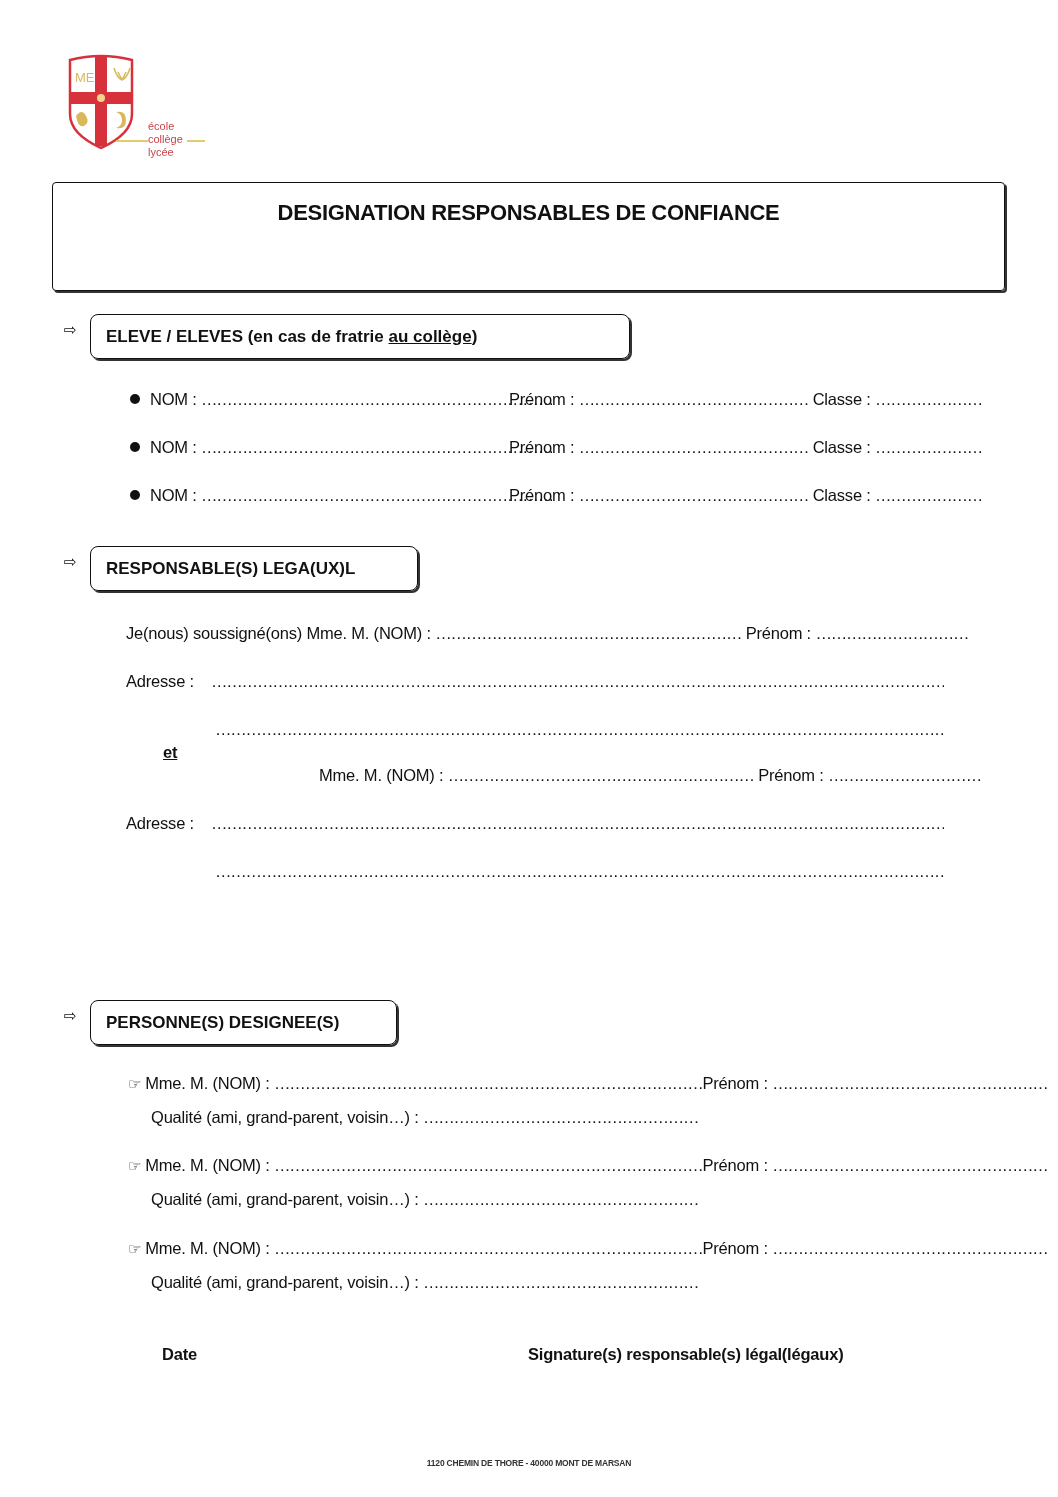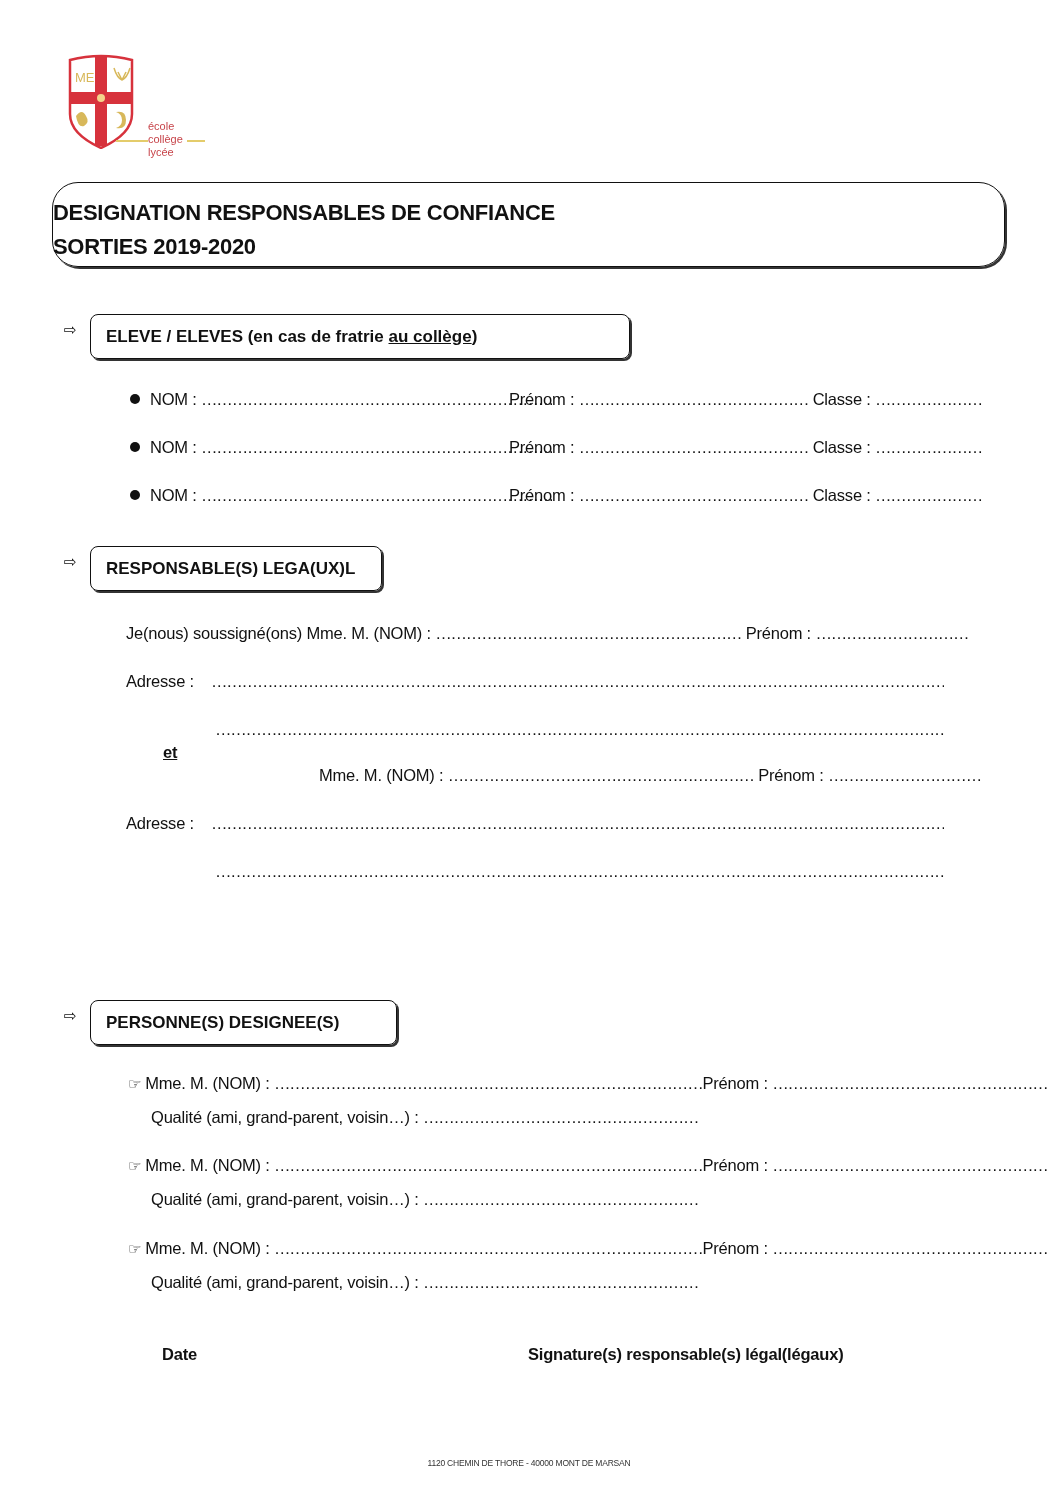--- a/index.html
+++ b/index.html
@@ -14,23 +14,24 @@
 
     
     .logo { left: 66px; top: 54px; width: 145px; height: 115px; }
     .shield { position: absolute; left: 0; top: 0; width: 70px; height: 95px; }
     .logo-words { position: absolute; left: 82px; top: 66px; font-size: 11px; line-height: 13px; color: #c7444a; }
     .logo-words div { height: 13px; }
     .logo-line { position: absolute; height: 2px; background: #e4cc6b; }
 
     
     .title-box {
-      left: 52px; top: 182px; width: 953px; height: 85px;
-      border: 1.5px solid #111; border-radius: 26px;
+      left: 52px; top: 182px; width: 953px; height: 109px;
+      border: 1.5px solid #111; border-radius: 4px;
       box-shadow: 2px 2px 0 #333;
+      text-align: center;
     }
     .title-line {
       font-weight: bold; font-size: 22px; letter-spacing: -0.3px;
       line-height: 34px;
     }
     .title-line.l1 { margin-top: 13px; }
 
     
     .sec-arrow { font-size: 15px; line-height: 16px; }
     .sec-box {
@@ -50,21 +51,21 @@
       display: inline-block; width: 10px; height: 10px; border-radius: 50%;
       background: #111; margin-right: 10px; vertical-align: 1px;
     }
     .para {
       left: 126px; top: 929px; width: 870px;
       font-size: 16.5px; line-height: 24px; text-align: justify;
       letter-spacing: -0.3px;
     }
     .footer {
       left: 0; width: 1058px; top: 1458px; text-align: center;
-      font-size: 8.5px; font-weight: normal; color: #333; letter-spacing: -0.2px;
+      font-size: 8.5px; font-weight: bold; color: #333; letter-spacing: -0.2px;
     }
     .hand { font-size: 15px; margin-right: 4px; }
   </style>
 </head>
 <body>
 
 <div class="abs logo">
   <svg class="shield" viewBox="0 0 70 95" width="70" height="95">
     <path d="M4,6 Q35,-2 66,6 L66,60 Q66,80 35,94 Q4,80 4,60 Z" fill="#ffffff" stroke="#d7323c" stroke-width="2.5"></path>
     <rect x="29" y="3" width="12" height="89" fill="#d7323c"></rect>
@@ -79,21 +80,20 @@
     <div>école</div>
     <div>collège</div>
     <div>lycée</div>
   </div>
   <div class="logo-line" style="left:50px; top:86px; width:32px;"></div>
   <div class="logo-line" style="left:121px; top:86px; width:18px;"></div>
 </div>
 
 <div class="abs title-box">
   <div class="title-line l1">DESIGNATION RESPONSABLES DE CONFIANCE</div>
-  <div class="title-line">SORTIES 2019-2020</div>
 </div>
 
 <div class="abs sec-arrow" style="left:64px; top:322px;">⇨</div>
 <div class="abs sec-box" style="left:90px; top:314px; width:540px;">
   <span>ELEVE / ELEVES (en cas de fratrie </span><span class="u">au collège</span><span>)</span>
 </div>
 
 <div class="abs row" style="left:130px; top:389px;">
   <span class="bullet"></span><span>NOM :</span> <span class="dots">……………………………………………………………</span>
 </div>
@@ -109,21 +109,21 @@
 </div>
 
 <div class="abs row" style="left:130px; top:485px;">
   <span class="bullet"></span><span>NOM :</span> <span class="dots">……………………………………………………………</span>
 </div>
 <div class="abs row" style="left:509px; top:485px;">
   <span>Prénom :</span> <span class="dots">………………………………………</span> <span>Classe :</span> <span class="dots">…………………</span>
 </div>
 
 <div class="abs sec-arrow" style="left:64px; top:554px;">⇨</div>
-<div class="abs sec-box" style="left:90px; top:546px; width:292px;">
+<div class="abs sec-box" style="left:90px; top:546px; width:328px;">
   <span>RESPONSABLE(S) LEGA(UX)L</span>
 </div>
 
 <div class="abs row" style="left:126px; top:623px;">
   <span>Je(nous) soussigné(ons) Mme. M. (NOM) :</span> <span class="dots">……………………………………………………</span> <span>Prénom :</span> <span class="dots">…………………………</span>
 </div>
 
 <div class="abs row" style="left:126px; top:671px;">
   <span>Adresse :</span>
 </div>

